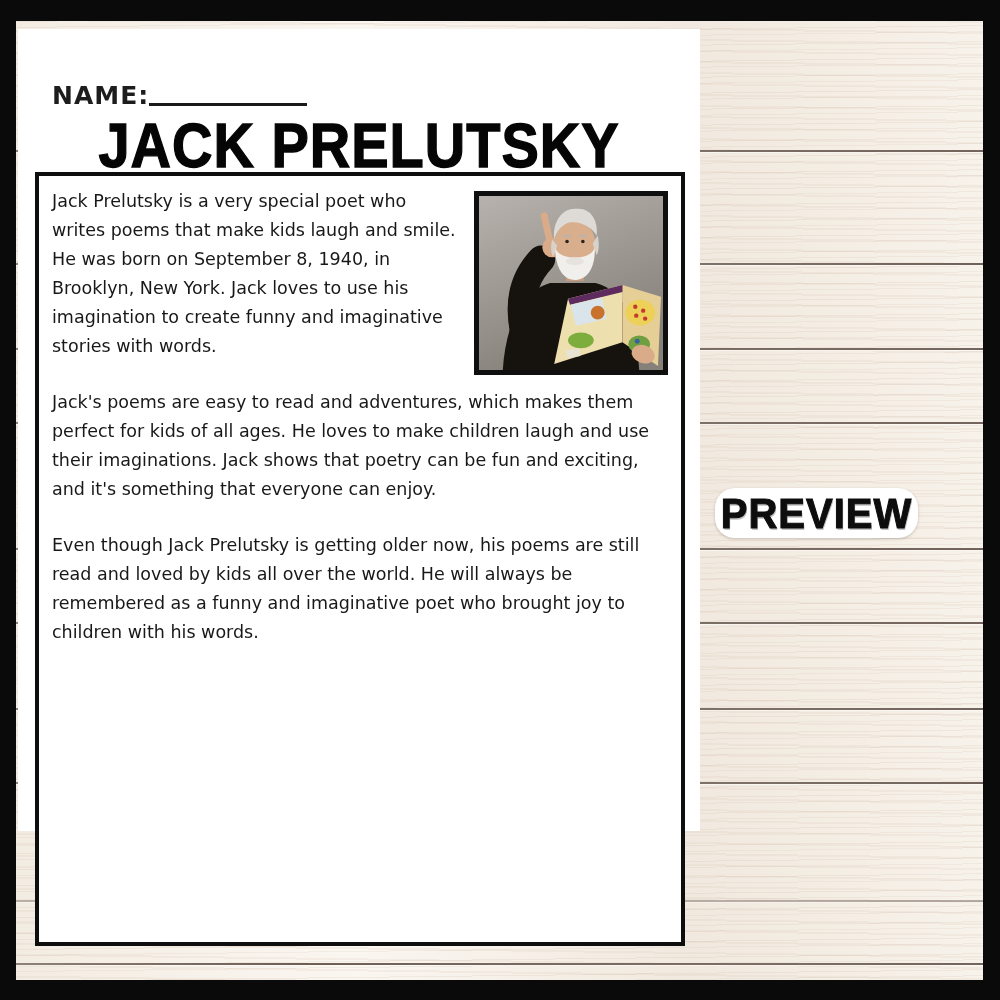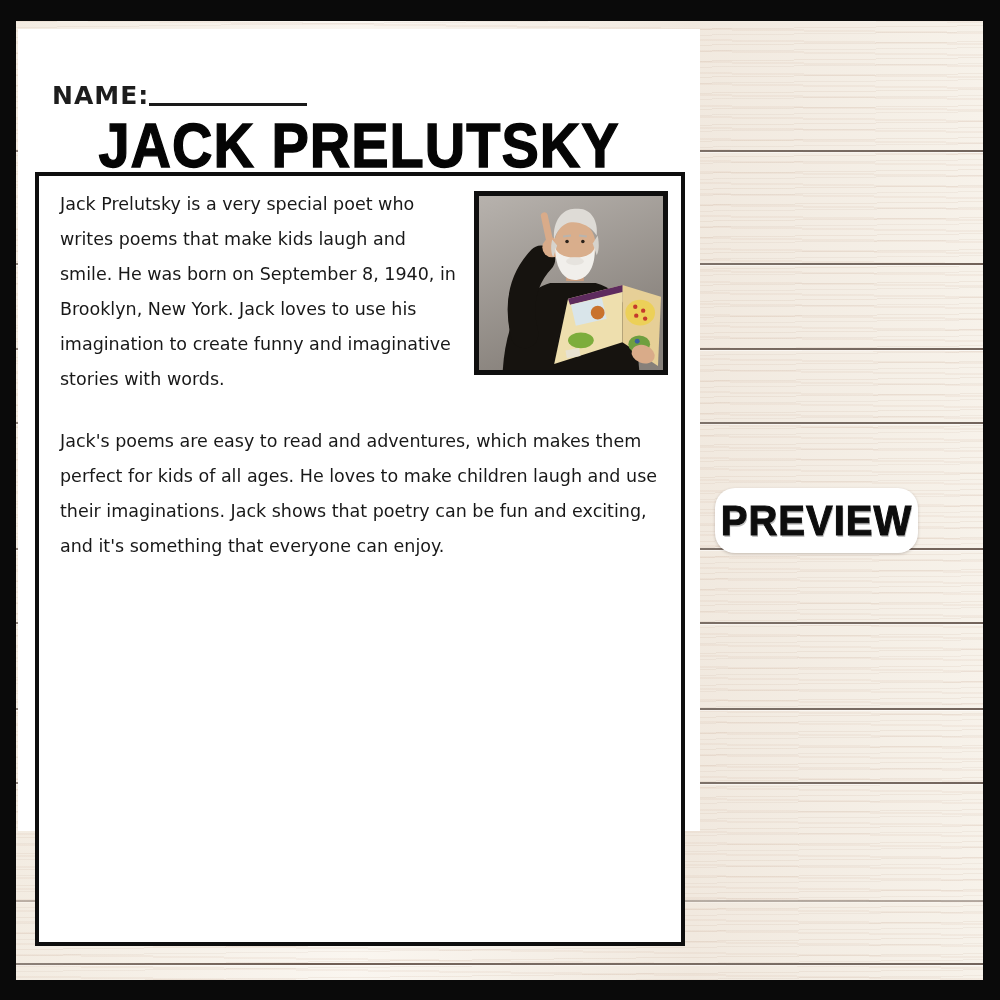--- a/index.html
+++ b/index.html
@@ -54,33 +54,33 @@
     font-weight:900;font-size:56px;line-height:62px;letter-spacing:1px;
     color:#050505;transform:scaleY(1.12);
     -webkit-text-stroke:1.2px #050505;
   }
   .content-box{
     position:absolute;left:17px;top:143px;width:650px;height:774px;
     box-sizing:border-box;border:4px solid #0e0e0e;background:#ffffff;
     padding:11px 13px;overflow:hidden;
   }
   .content-box p{
-    margin:0 0 27px 8px;
+    margin:0 0 27px 0;
     font-family:"DejaVu Sans",sans-serif;
-    font-size:17.5px;line-height:35px;color:#181818;
+    font-size:17.5px;line-height:29px;color:#181818;
   }
   .photo{
     float:right;width:184px;height:174px;
     border:5px solid #0f0f0f;margin:4px 0 10px 14px;
     background:#9b968f;
   }
   .photo svg{display:block;width:100%;height:100%;}
   
   .badge{
-    position:absolute;left:715px;top:488px;width:203px;height:65px;
+    position:absolute;left:715px;top:488px;width:203px;height:50px;
     background:#ffffff;border-radius:20px;z-index:3;
     display:flex;align-items:center;justify-content:center;
     box-shadow:0 1px 3px rgba(60,45,35,.25);
   }
   .badge span{
     font-family:"Liberation Sans","DejaVu Sans",sans-serif;
     font-weight:900;font-size:40px;letter-spacing:1px;color:#0d0d0d;
     transform:scaleY(1.08);
     -webkit-text-stroke:1px #0d0d0d;
     text-shadow:1px 2px 0 rgba(120,120,120,.45);
@@ -150,20 +150,21 @@
           <circle cx="166" cy="116" r="2.2" fill="#c53a2c"></circle>
           <circle cx="159" cy="121" r="2.2" fill="#c53a2c"></circle>
           <circle cx="168" cy="124" r="2.2" fill="#c53a2c"></circle>
           <ellipse cx="162" cy="150" rx="11" ry="9" fill="#6f9f3f"></ellipse>
           <circle cx="160" cy="147" r="2.5" fill="#3a5fa0"></circle>
           <ellipse cx="166" cy="160" rx="12" ry="9" fill="#d9ab89" transform="rotate(20 166 160)"></ellipse>
         </svg>
       </div>
       <p>Jack Prelutsky is a very special poet who writes poems that make kids laugh and smile. He was born on September 8, 1940, in Brooklyn, New York. Jack loves to use his imagination to create funny and imaginative stories with words.</p>
       <p>Jack's poems are easy to read and adventures, which makes them perfect for kids of all ages. He loves to make children laugh and use their imaginations. Jack shows that poetry can be fun and exciting, and it's something that everyone can enjoy.</p>
+      <p>Even though Jack Prelutsky is getting older now, his poems are still read and loved by kids all over the world. He will always be remembered as a funny and imaginative poet who brought joy to children with his words.</p>
     </div>
   </div>
 
   <div class="badge">
     <span>PREVIEW</span>
   </div>
 
 </div>
 
 </body></html>

